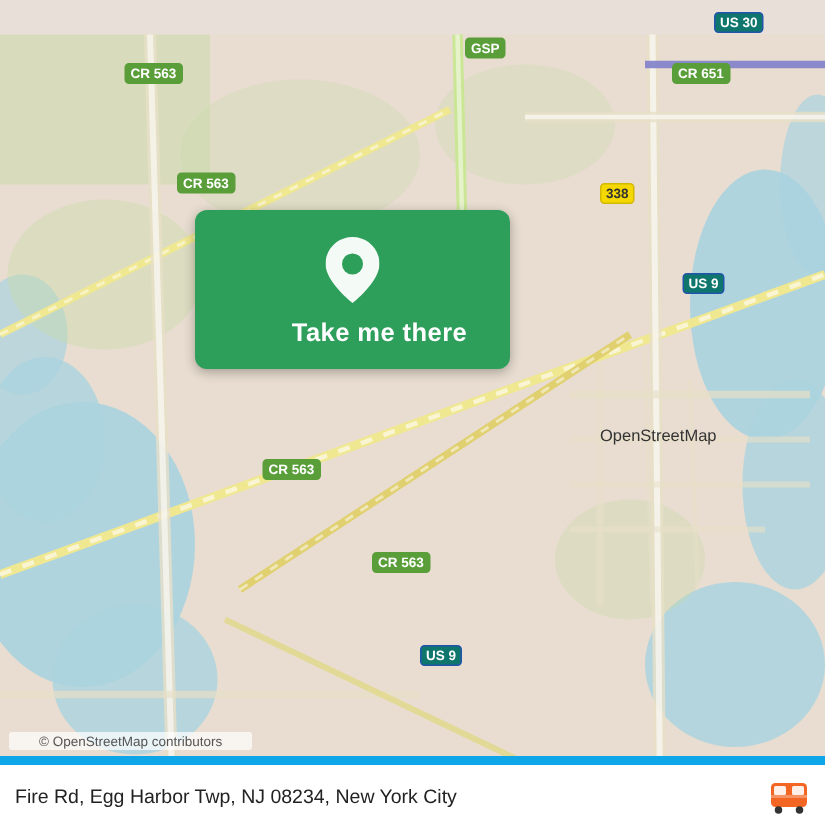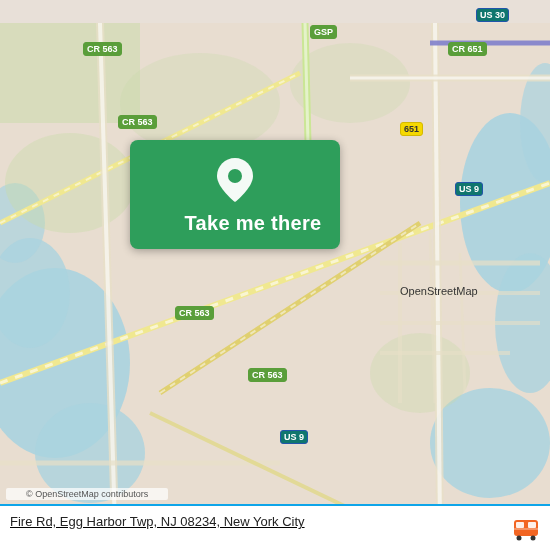--- a/index.html
+++ b/index.html
@@ -43,41 +43,40 @@
     }
 
     #location-pin-icon {
       width: 36px;
       height: 44px;
       margin-bottom: 10px;
     }
 
     #take-me-there-label {
       color: white;
-      font-size: 20px;
+      font-size: 17px;
       font-weight: bold;
       text-align: center;
       letter-spacing: 0.3px;
       margin-left: 36px;
     }
 
     
     #bottom-bar {
       position: absolute;
       bottom: 0;
       left: 0;
       width: 100%;
       background: white;
       padding: 8px 10px 8px 10px;
       display: flex;
-      align-items: flex-start;
+      align-items: center;
       justify-content: space-between;
-      border-top: 2px solid #0ea5e9;
+      border-top: 6px solid #0ea5e9;
       height: 46px;
-      text-decoration: underline;
     }
 
     #bottom-left {
       display: flex;
       flex-direction: column;
     }
 
     #address-label {
       font-size: 13px;
       color: #222;
@@ -208,21 +207,21 @@
 
     <line x1="0" y1="440" x2="280" y2="440" stroke="#e8e0c8" stroke-width="5" opacity="0.7"></line>
     <line x1="150" y1="390" x2="380" y2="500" stroke="#e0d880" stroke-width="4" opacity="0.7"></line>
   </svg>
 
   <div class="road-label road-label-green" style="top:42px; left:83px;">CR 563</div>
   <div class="road-label road-label-green" style="top:25px; left:290px;margin-left:20px;">GSP</div>
   <div class="road-label road-label-blue" style="top:8px; left:476px;">US 30</div>
   <div class="road-label road-label-green" style="top:42px; left:448px;">CR 651</div>
   <div class="road-label road-label-green" style="top:115px; left:118px;">CR 563</div>
-  <div class="road-label road-label-yellow" style="top:122px; left:400px;">651</div>
+  <div class="road-label road-label-yellow" style="top:122px; left:400px;">338</div>
   <div class="road-label road-label-blue" style="top:182px; left:455px;">US 9</div>
   <div class="road-label road-label-green" style="top:306px; left:175px;">CR 563</div>
   <div class="road-label road-label-green" style="top:368px; left:248px;">CR 563</div>
   <div class="road-label road-label-blue" style="top:430px; left:280px;">US 9</div>
 
   <div class="place-label" style="top:285px; left:400px;">OpenStreetMap</div>
 
   <div id="take-me-there-overlay">
 
     <svg id="location-pin-icon" viewBox="0 0 36 44" xmlns="http://www.w3.org/2000/svg">

